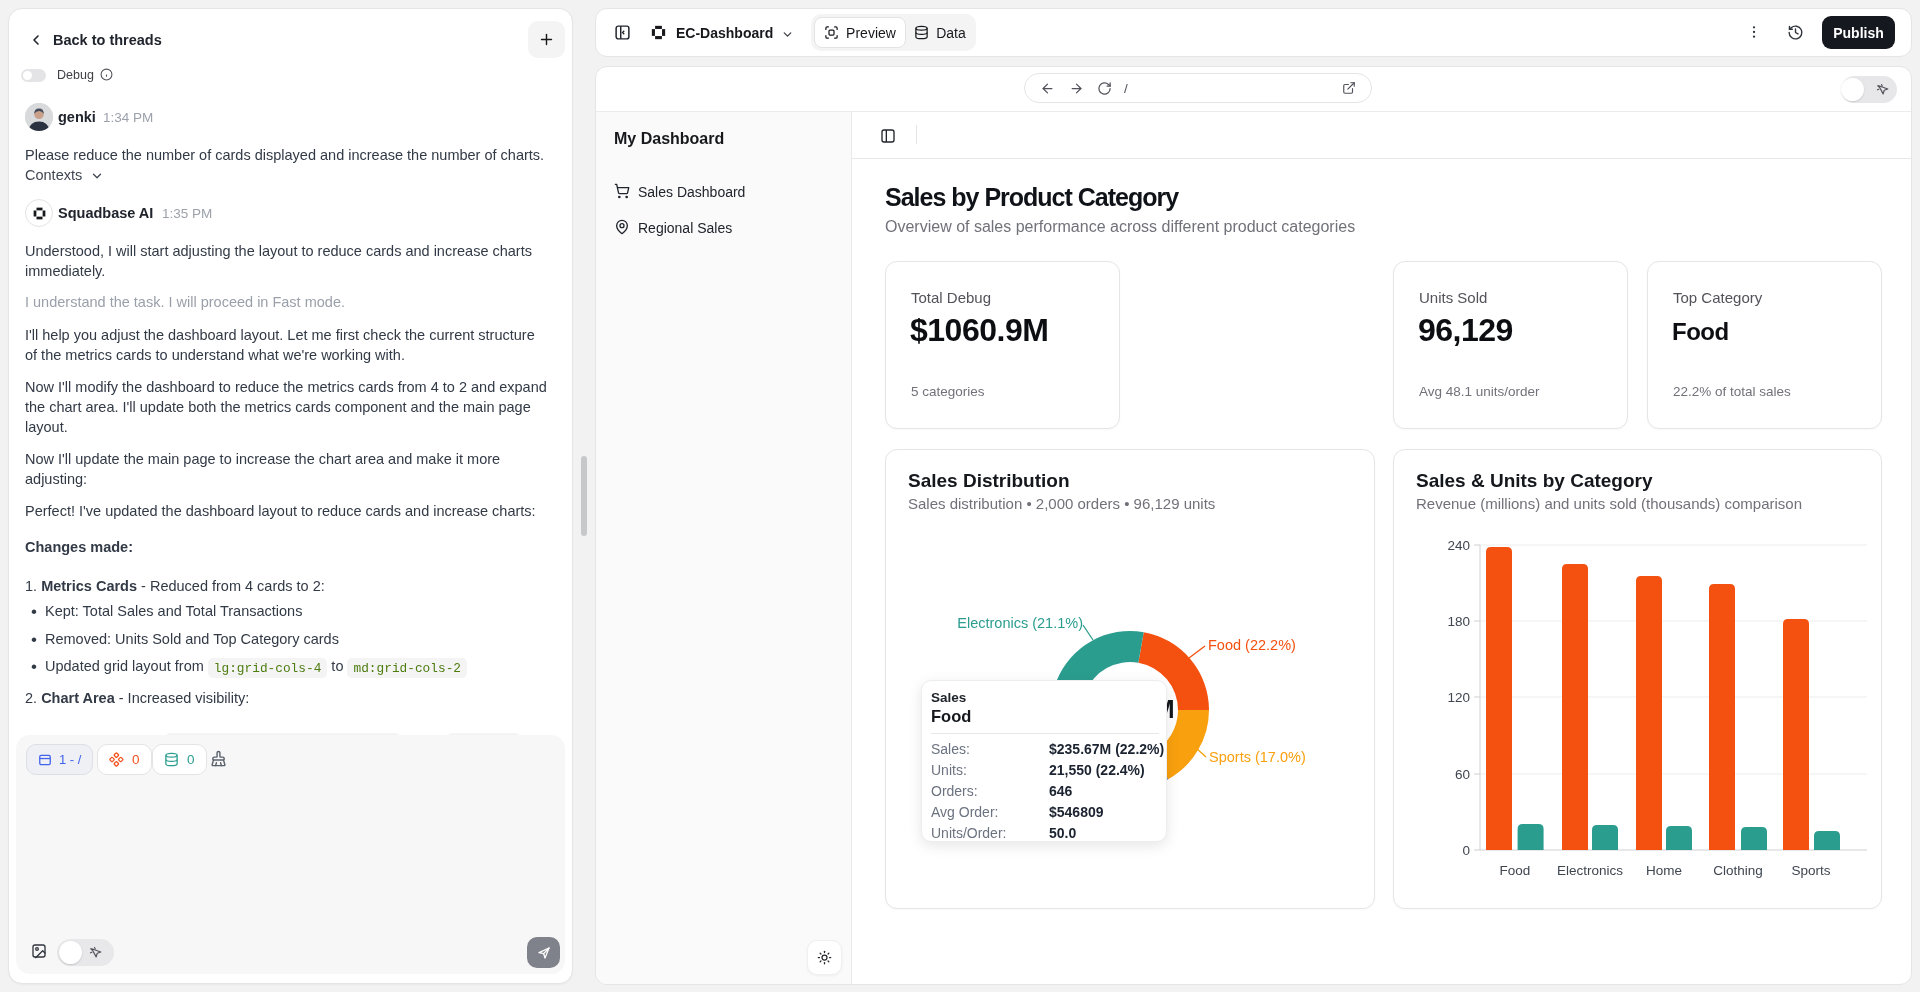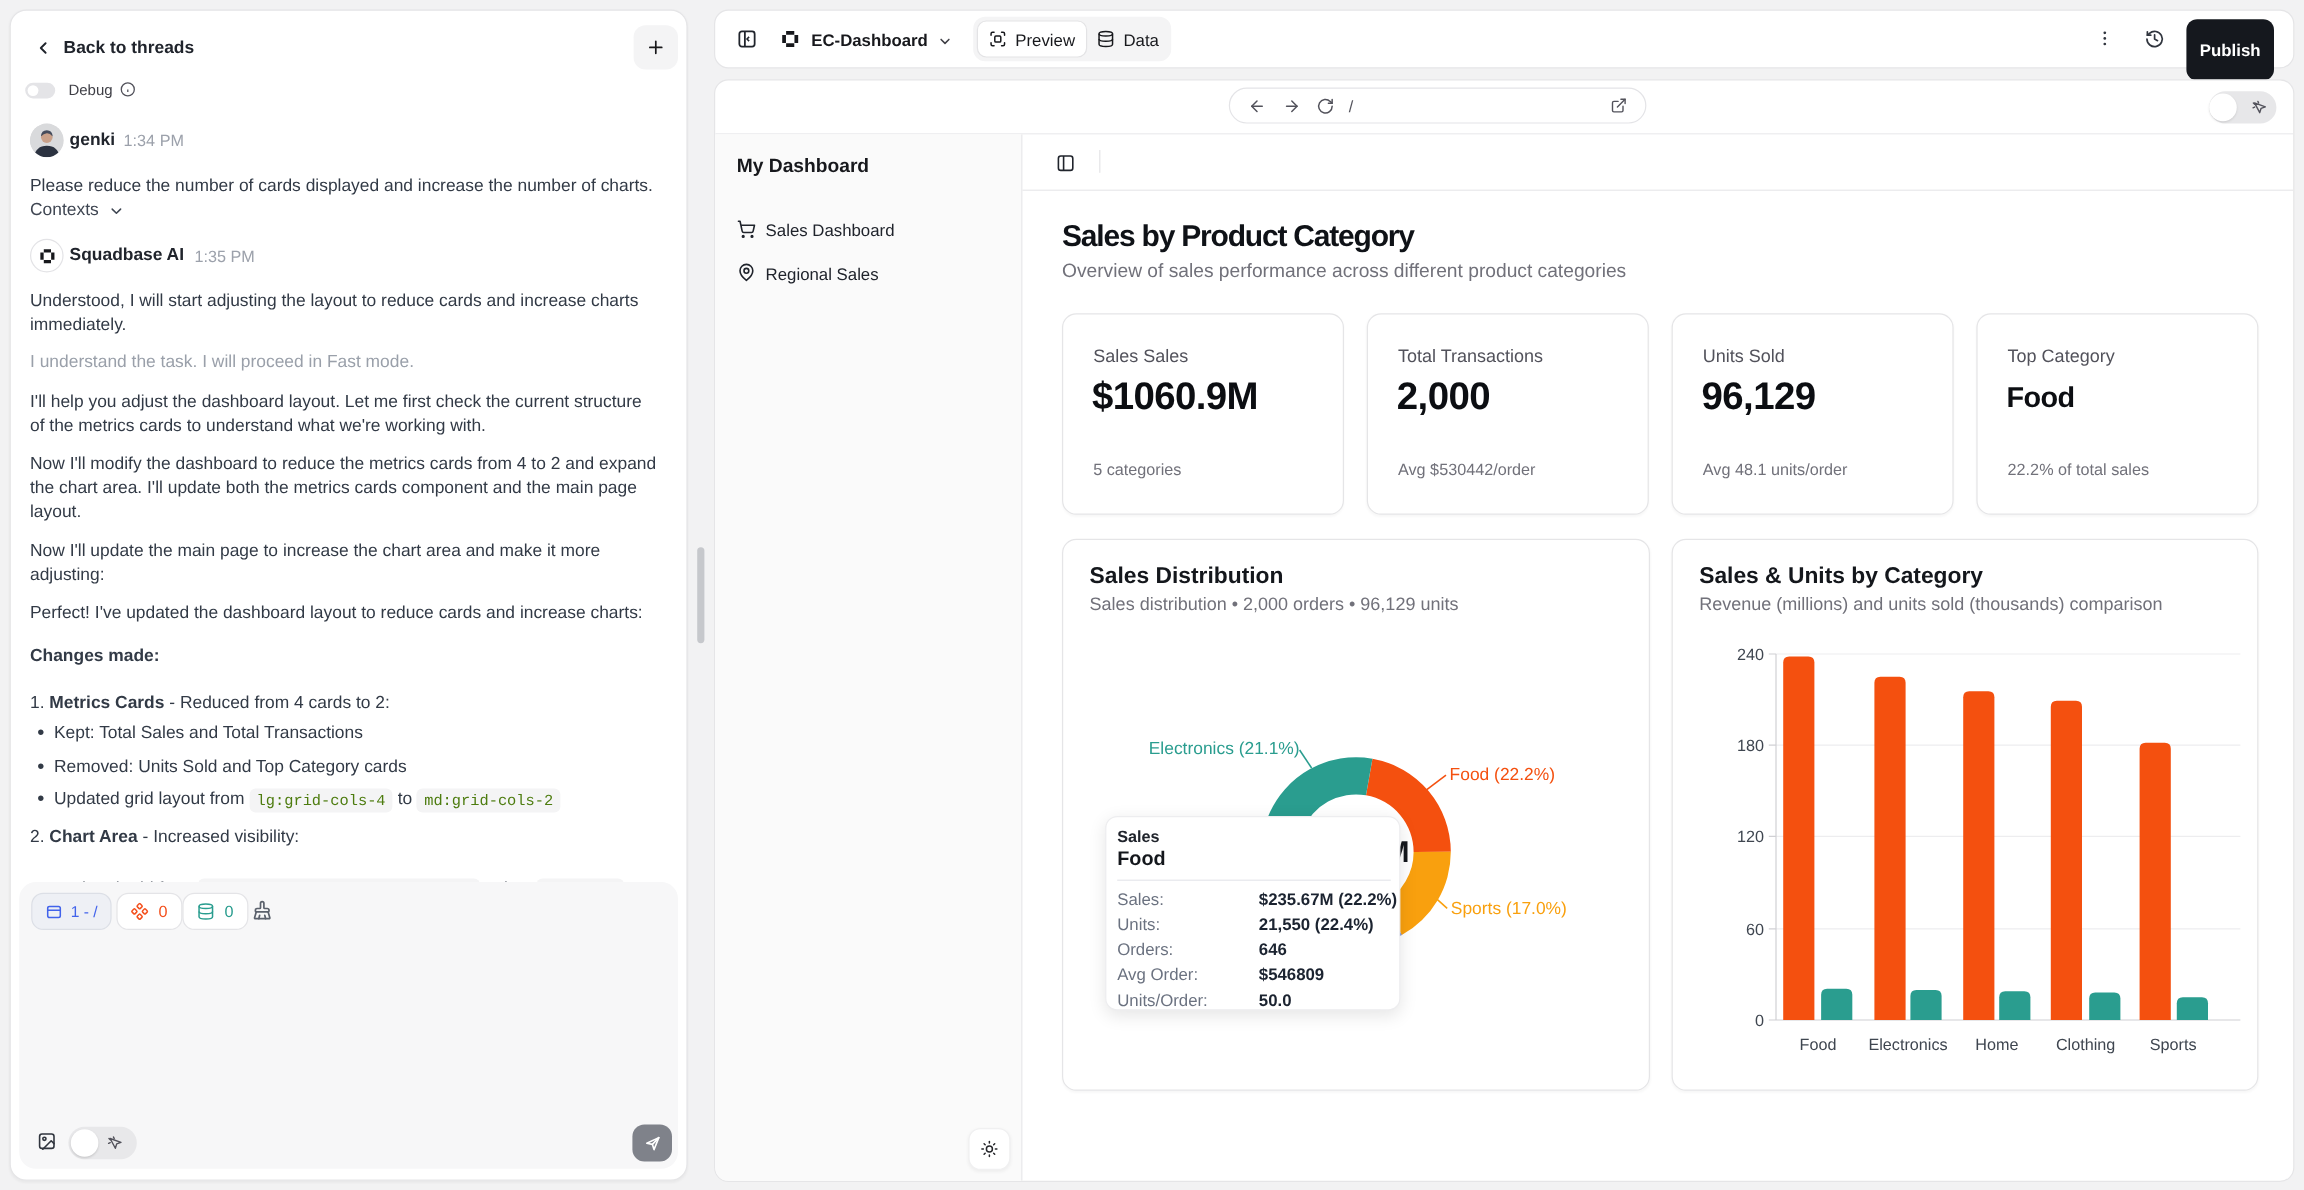--- a/index.html
+++ b/index.html
@@ -188,21 +188,21 @@
 <svg class="abs" style="left:1746px; top:24px;" width="16" height="16" viewBox="0 0 24 24" fill="#30353e">
     <circle cx="12" cy="5" r="1.7"></circle>
     <circle cx="12" cy="12" r="1.7"></circle>
     <circle cx="12" cy="19" r="1.7"></circle>
   </svg>
 <svg class="abs" style="left:1787px; top:24px;" width="17" height="17" viewBox="0 0 24 24" fill="none" stroke="#30353e" stroke-width="2" stroke-linecap="round" stroke-linejoin="round">
     <path d="M3 12a9 9 0 1 0 3-6.7L3.5 7.5"></path>
     <path d="M3.5 3.5v4h4"></path>
     <polyline points="12 7 12 12 15.5 14"></polyline>
   </svg>
-<div class="abs" style="left:1822px; top:16px; width:73px; height:51px; background:#15181e; border-radius:9px; display:flex; align-items:center; justify-content:center; color:#fff; font-size:14px; font-weight:700;">Publish</div>
+<div class="abs" style="left:1822px; top:16px; width:73px; height:33px; background:#15181e; border-radius:9px; display:flex; align-items:center; justify-content:center; color:#fff; font-size:14px; font-weight:700;">Publish</div>
 
 <div class="abs" style="left:595px; top:66px; width:1317px; height:919px; background:#fff; border:1px solid #e5e5e7; border-radius:12px; overflow:hidden;">
 
   <div style="position:absolute; left:0; top:0; width:100%; height:45px; border-bottom:1px solid #ececee;"></div>
   <div style="position:absolute; left:428px; top:6px; width:348px; height:30px; border:1px solid #e4e4e7; border-radius:15px; display:flex; align-items:center;">
     <svg style="margin-left:15px;" width="15" height="15" viewBox="0 0 24 24" fill="none" stroke="#52525b" stroke-width="2" stroke-linecap="round" stroke-linejoin="round">
         <line x1="19" y1="12" x2="5" y2="12"></line>
         <polyline points="12 19 5 12 12 5"></polyline>
       </svg>
     <svg style="margin-left:14px;" width="15" height="15" viewBox="0 0 24 24" fill="none" stroke="#52525b" stroke-width="2" stroke-linecap="round" stroke-linejoin="round">
@@ -266,28 +266,23 @@
   <div style="position:absolute; left:289px; top:116px; font-size:25px; font-weight:700; color:#0f1217; letter-spacing:-1px;">Sales by Product Category</div>
   <div style="position:absolute; left:289px; top:151px; font-size:16px; color:#71717a;">Overview of sales performance across different product categories</div>
 
   <style>
     .mcard { position:absolute; top:194px; width:235px; height:168px; background:#fff; border:1px solid #e5e5e7; border-radius:12px; box-shadow:0 1px 2px rgba(0,0,0,.03); }
     .mlabel { position:absolute; left:25px; top:27px; font-size:15px; color:#52525b; }
     .mvalue { position:absolute; left:24px; top:50px; font-size:32px; font-weight:700; color:#0c0e12; letter-spacing:-0.5px; }
     .mfoot { position:absolute; left:25px; top:122px; font-size:13.5px; color:#71717a; }
   </style>
   <div class="mcard" style="left:289px;">
-      <div class="mlabel">Sales Sales</div>
+      <div class="mlabel">Total Debug</div>
       <div class="mvalue">$1060.9M</div>
       <div class="mfoot">5 categories</div>
-    </div>
-  <div class="mcard" style="left:543px;">
-      <div class="mlabel">Total Transactions</div>
-      <div class="mvalue">2,000</div>
-      <div class="mfoot">Avg $530442/order</div>
     </div>
   <div class="mcard" style="left:797px;">
       <div class="mlabel">Units Sold</div>
       <div class="mvalue">96,129</div>
       <div class="mfoot">Avg 48.1 units/order</div>
     </div>
   <div class="mcard" style="left:1051px;">
       <div class="mlabel">Top Category</div>
       <div class="mvalue" style="font-size:24px; top:56px;">Food</div>
       <div class="mfoot">22.2% of total sales</div>

